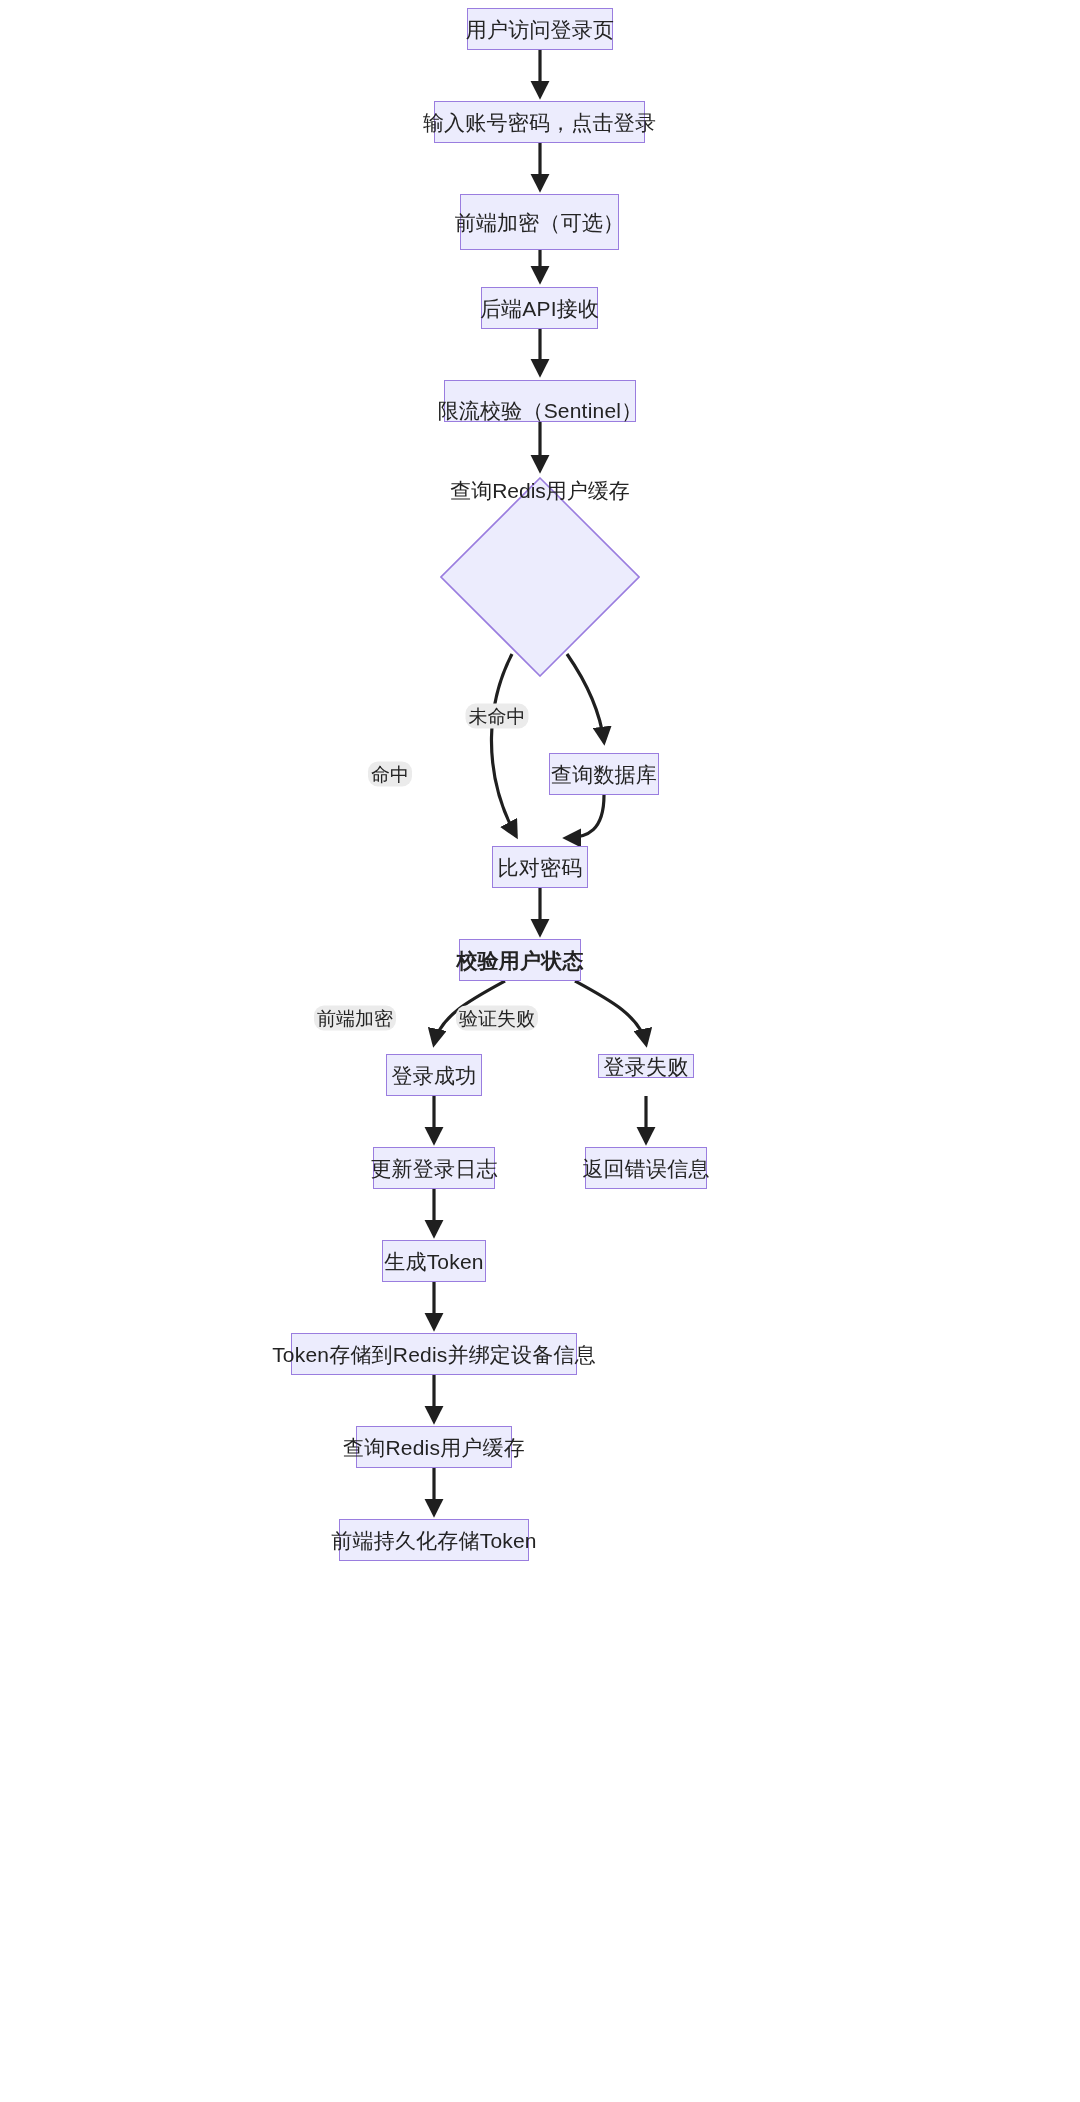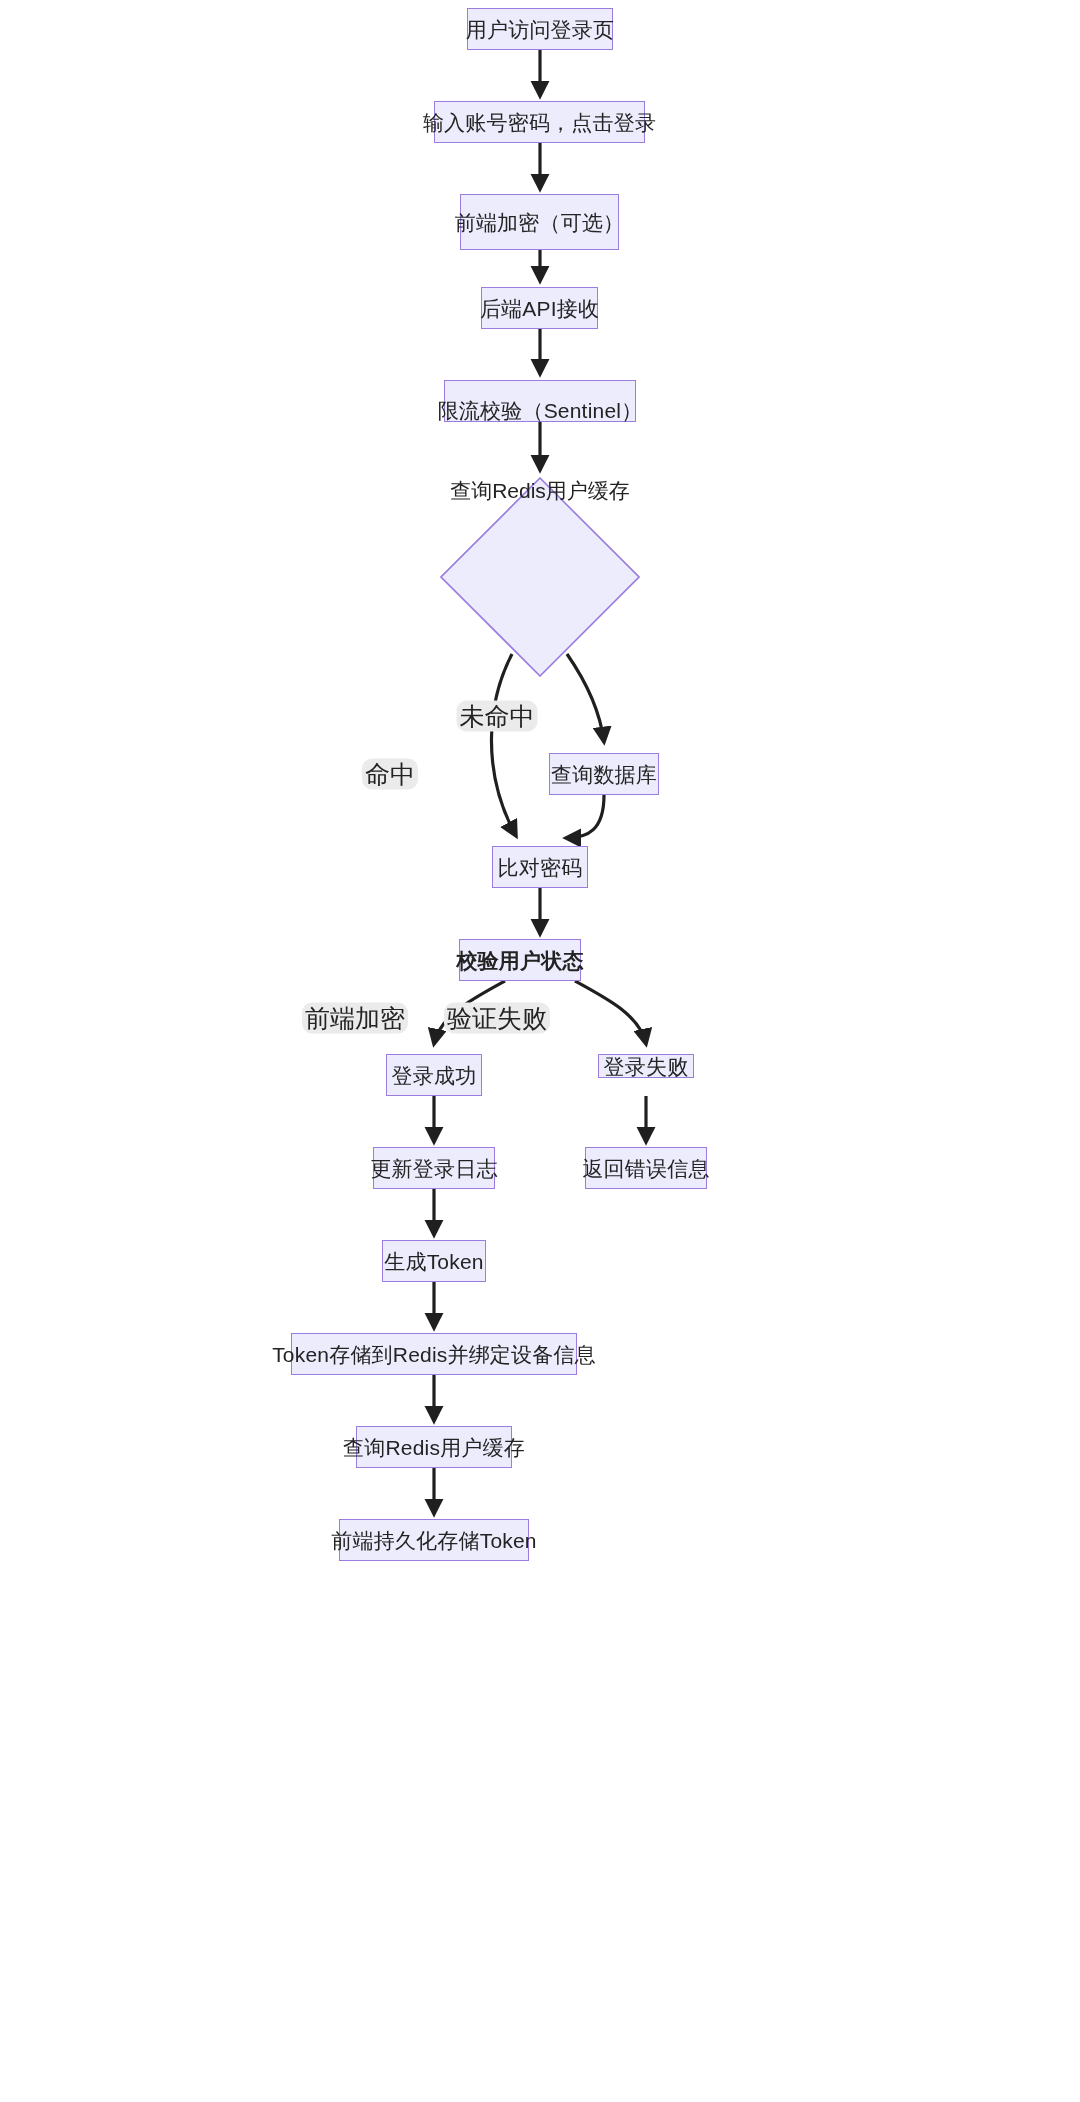--- a/index.html
+++ b/index.html
@@ -59,21 +59,21 @@
     align-items: flex-start;
     justify-content: center;
     color: #232323;
     font-size: 21px;
     white-space: nowrap;
   }
   .edge-label {
     position: absolute;
     background: #ebebeb;
     color: #232323;
-    font-size: 25px;
+    font-size: 19px;
     line-height: 1;
     padding: 3px 3px;
     white-space: nowrap;
     transform: translate(-50%, -50%);
     border-radius: 10px;
   }
 </style>
 </head>
 <body>
 

